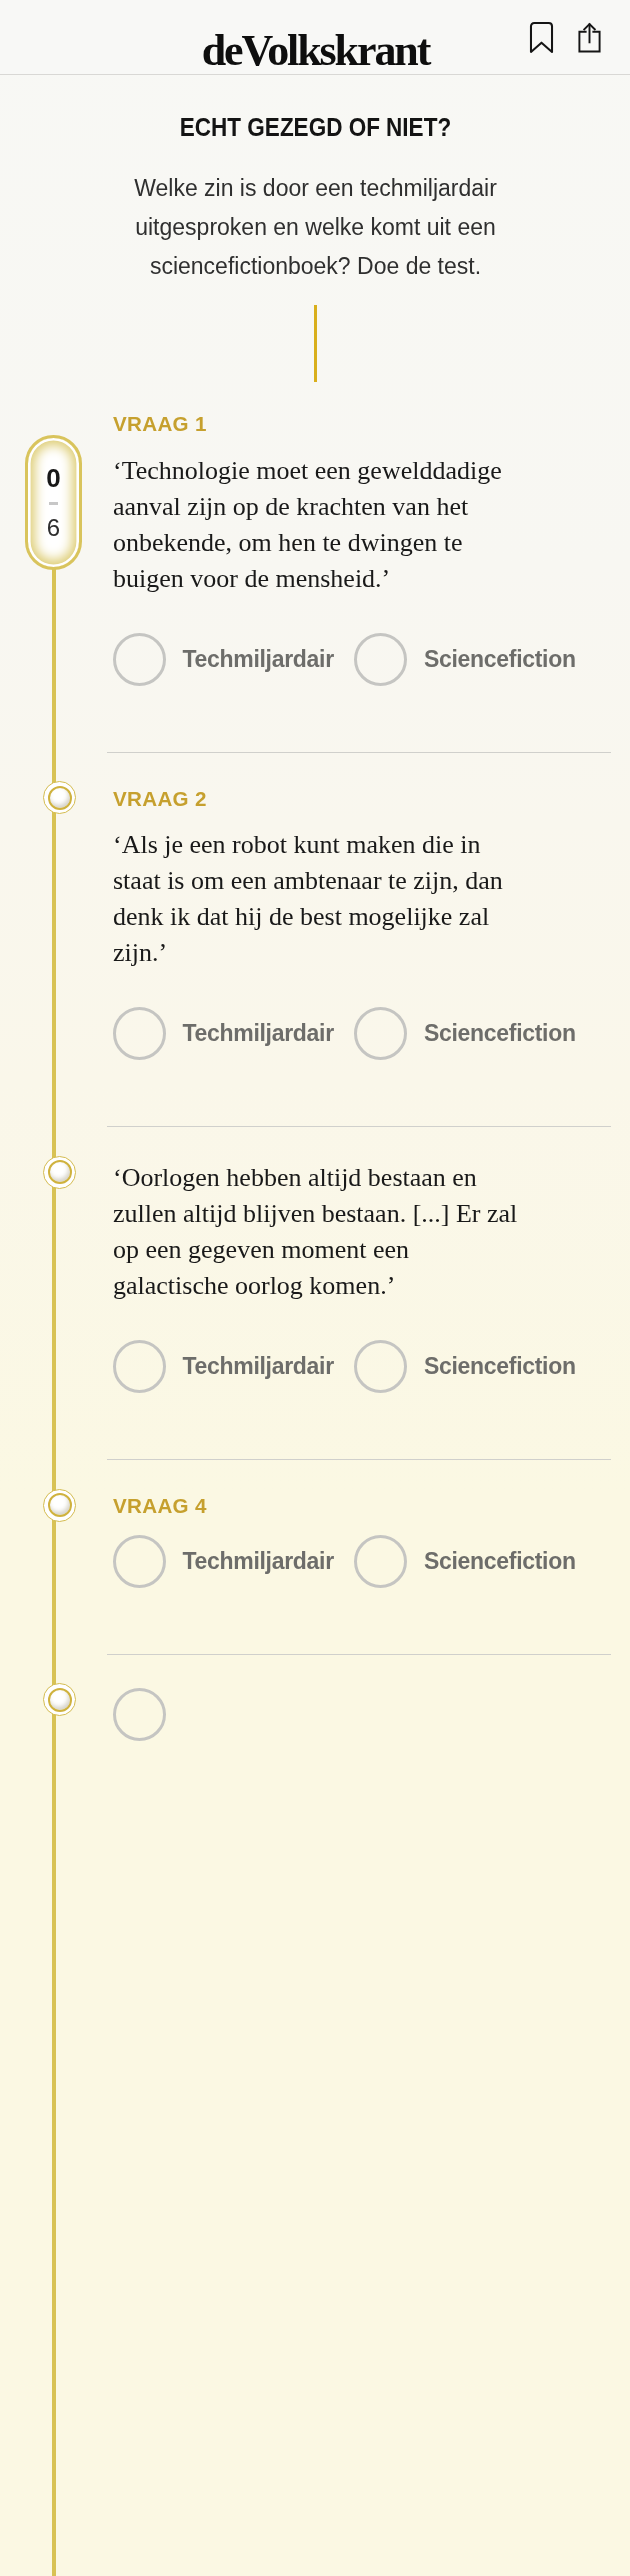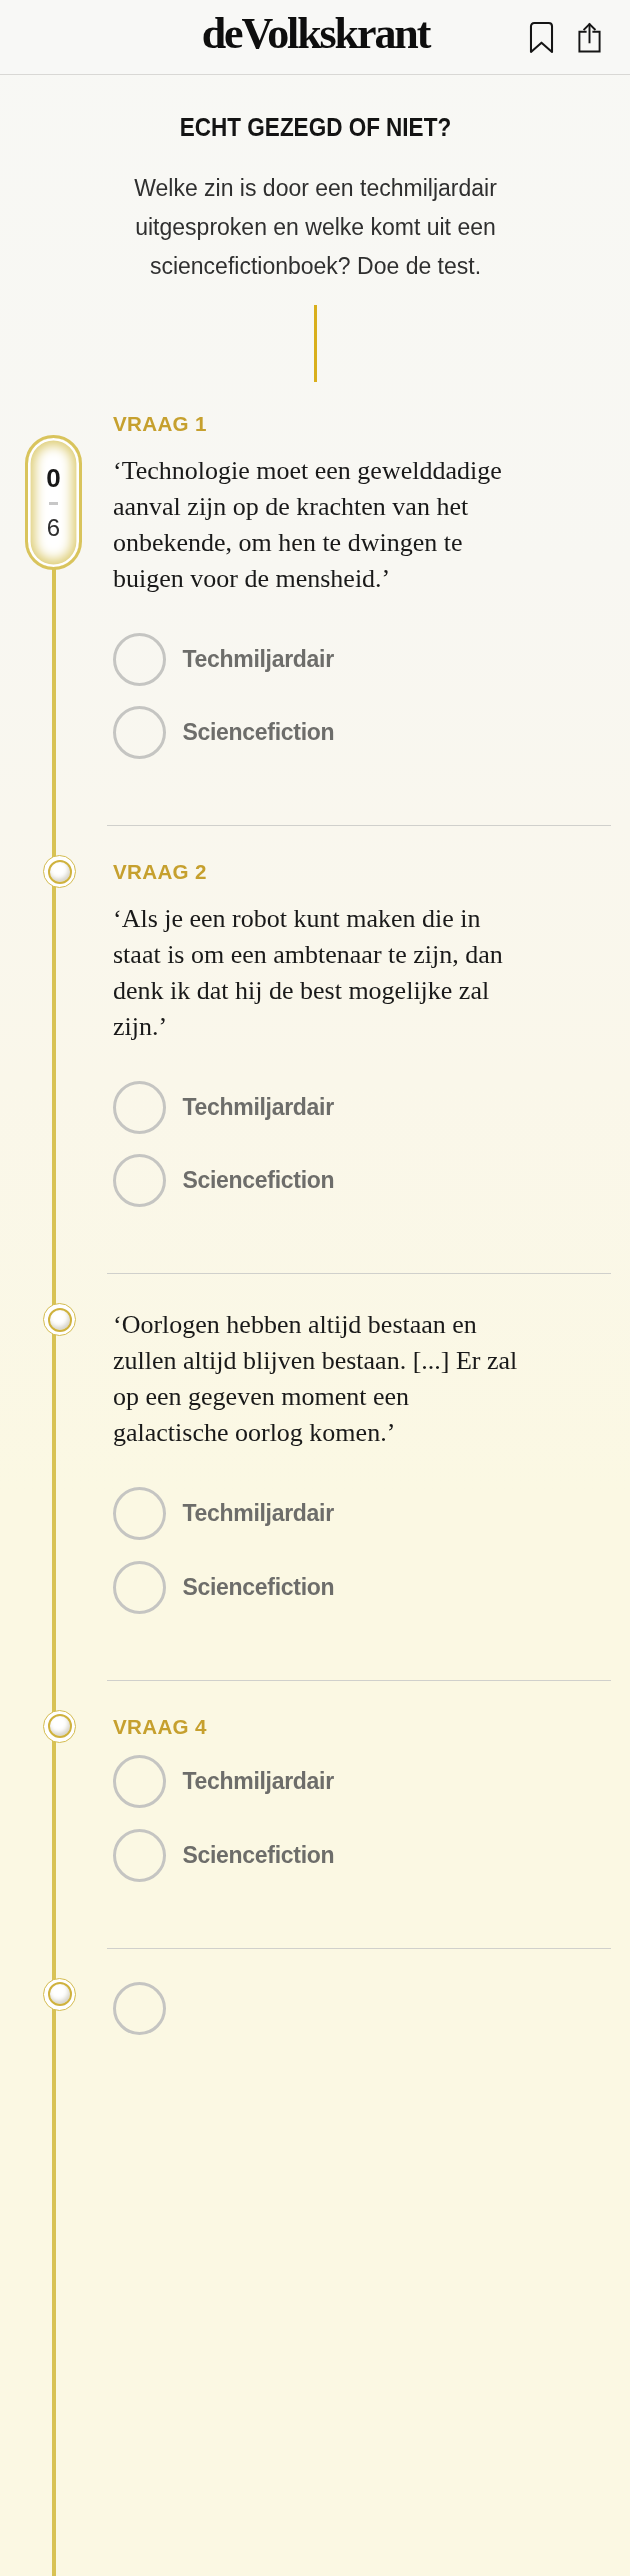--- a/index.html
+++ b/index.html
@@ -6,21 +6,21 @@
   body{
     width:631px;height:2749px;overflow:hidden;position:relative;
     font-family:"Liberation Sans",sans-serif;
     background:linear-gradient(180deg,#f8f8f5 0px,#f8f7f2 567px,#faf7ea 1082px,#fbf8e3 1494px,#fbf8e3 100%);
   }
   
   header{
     position:relative;height:74px;background:#f8f8f6;border-bottom:1px solid #d9d8d5;
   }
   .logo{
-    position:absolute;left:0;right:0;top:12px;text-align:center;
+    position:absolute;left:0;right:0;top:29px;text-align:center;
     font-family:"Liberation Serif",serif;font-weight:700;font-size:44px;
     letter-spacing:-2.1px;color:#0e0e0e;line-height:1;
   }
   .icon-btn{
     position:absolute;top:20.6px;background:none;border:none;padding:0;margin:0;cursor:pointer;color:#151515;
   }
   .icon-btn.bookmark{left:529px;}
   .icon-btn.share{left:577px;}
   
   .title{
@@ -53,21 +53,21 @@
   .quiz{position:relative;z-index:2;padding-top:29px;}
   .question{position:relative;margin-left:113px;width:505px;}
   .q-label{
     margin:0 0 16.5px 0;font-size:20.6px;font-weight:700;color:#c6a02e;
     letter-spacing:0.3px;line-height:25px;
   }
   .quote{
     margin:0 0 36px 0;white-space:pre-line;
     font-family:"Liberation Serif",serif;font-size:26px;line-height:36px;color:#191919;
   }
-  .opts{display:flex;flex-direction:column;gap:20.6px;}
+  .opts{display:flex;flex-direction:row;gap:20.6px;}
   .opt{display:flex;align-items:center;cursor:pointer;}
   .radio{
     width:53px;height:53px;box-sizing:border-box;border:3.1px solid #c5c5c2;
     border-radius:50%;background:transparent;flex:0 0 auto;
   }
   .opt-label{
     margin-left:16.5px;font-size:23px;font-weight:700;color:#6d6d6a;letter-spacing:-0.3px;
   }
   .q-divider{
     margin:66px 0 33px 107px;width:504px;height:1px;background:#d0d0cc;border:none;

